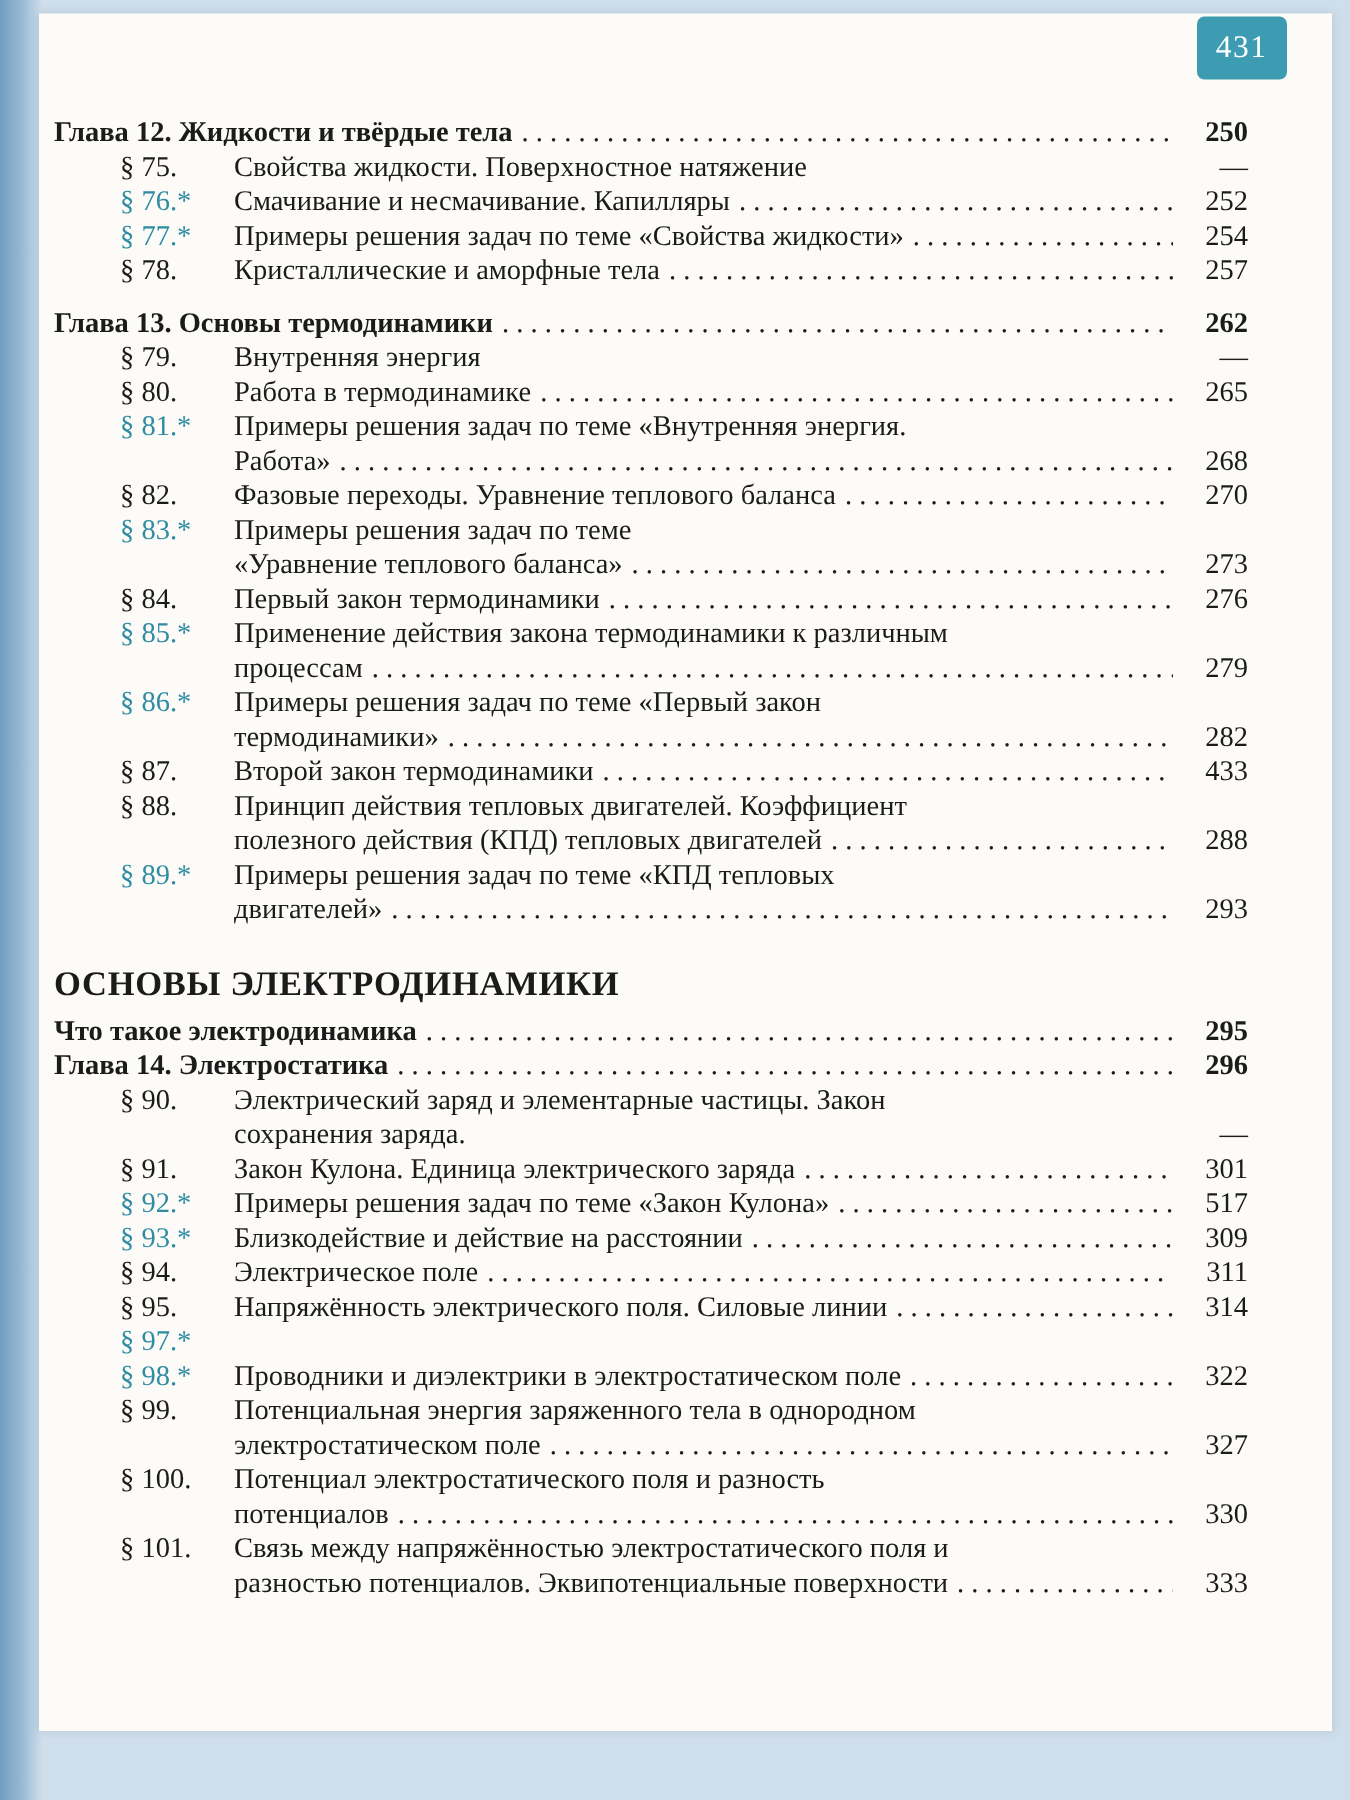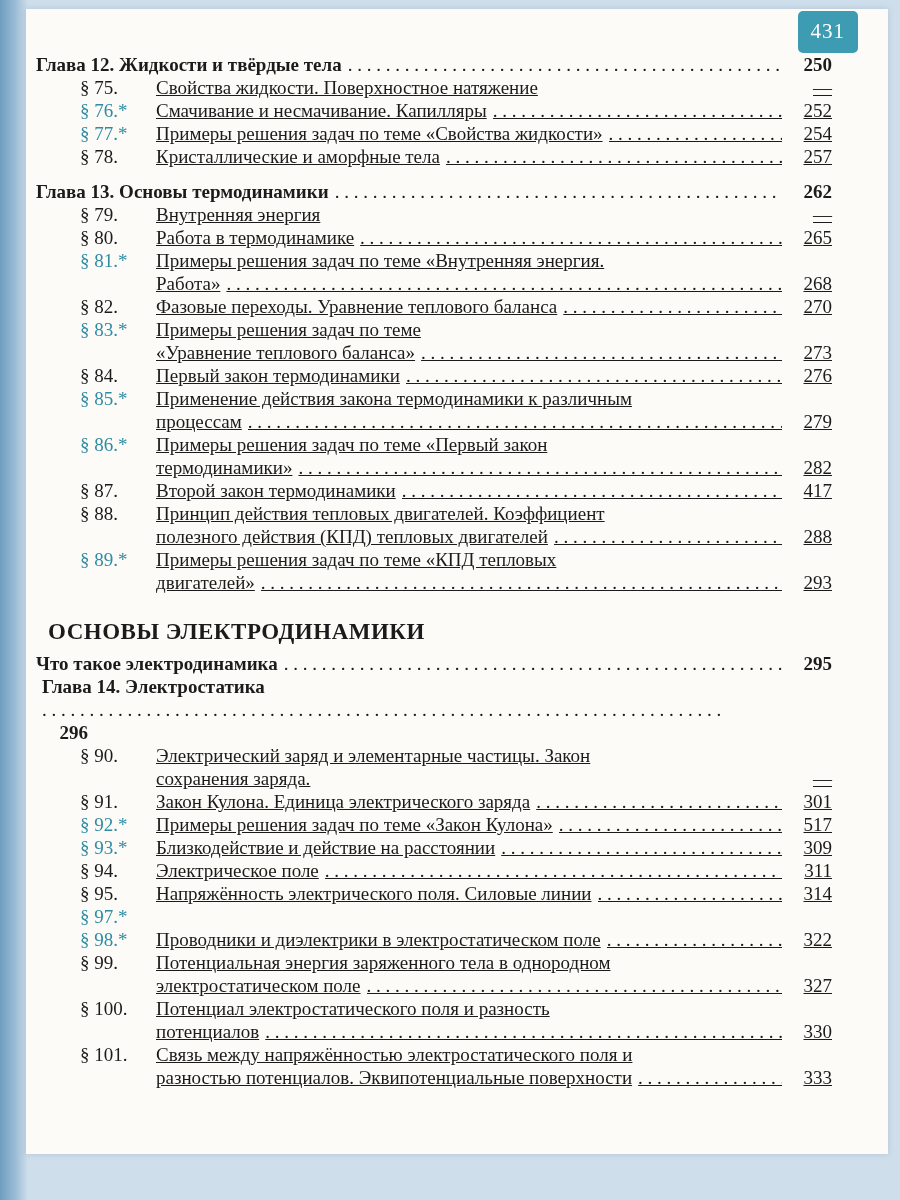--- a/index.html
+++ b/index.html
@@ -24,38 +24,38 @@
   .badge {
     position: absolute; top: 2px; right: 30px;
     background: var(--badge-bg, #3d9cb2);
     color: var(--badge-text, #fff);
     font-size: 21px; line-height: 30px;
     padding: 5px 13px 7px;
     border-radius: 5px;
     letter-spacing: 1px;
   }
   .toc {
-    padding: 44px 56px 0 10px;
+    padding: 68px 56px 0 10px;
     font-size: 19px;
     line-height: 23px;
   }
   .row { display: flex; align-items: baseline; }
   .row-chapter, .row-plain { font-weight: bold; }
   .row-chapter { margin-top: 12px; }
   .toc .row-chapter:first-child { margin-top: 0; }
-  .row-plain + .row-chapter { margin-top: 0; flex-direction: column; }
+  .row-plain + .row-chapter { margin-top: 0; }
   .row-section {
     font-weight: bold;
     font-size: 23px; line-height: 28px;
-    margin: 24px 12px 6px;
+    margin: 24px 0 6px;
     letter-spacing: 0.5px;
   }
   .num { flex: none; width: 120px; padding-left: 44px; }
   .starred { color: var(--starred, #2f8ca3); }
-  .body { flex: 1; min-width: 0; text-decoration: underline; }
+  .body { flex: 1; min-width: 0; }
   .line.last { display: flex; align-items: baseline; }
   .txt { white-space: nowrap; }
   .leader {
     flex: 1; overflow: hidden; white-space: nowrap;
     margin: 0 4px 0 6px; min-width: 8px;
     font-weight: normal;
   }
   .leader::after {
     content: ". . . . . . . . . . . . . . . . . . . . . . . . . . . . . . . . . . . . . . . . . . . . . . . . . . . . . . . . . . . . . . . . . . . . . . . .";
   }
@@ -203,21 +203,21 @@
             <span class="pg">282</span>
           </div>
         </div>
       </div>
       <div class="row row-entry">
         <span class="num">§ 87.</span>
         <div class="body">
           <div class="line last">
             <span class="txt">Второй закон термодинамики</span>
             <span class="leader"></span>
-            <span class="pg">417</span>
+            <span class="pg">433</span>
           </div>
         </div>
       </div>
       <div class="row row-entry">
         <span class="num">§ 88.</span>
         <div class="body">
           <div class="line">Принцип действия тепловых двигателей. Коэффициент</div>
           <div class="line last">
             <span class="txt">полезного действия (КПД) тепловых двигателей</span>
             <span class="leader"></span>

